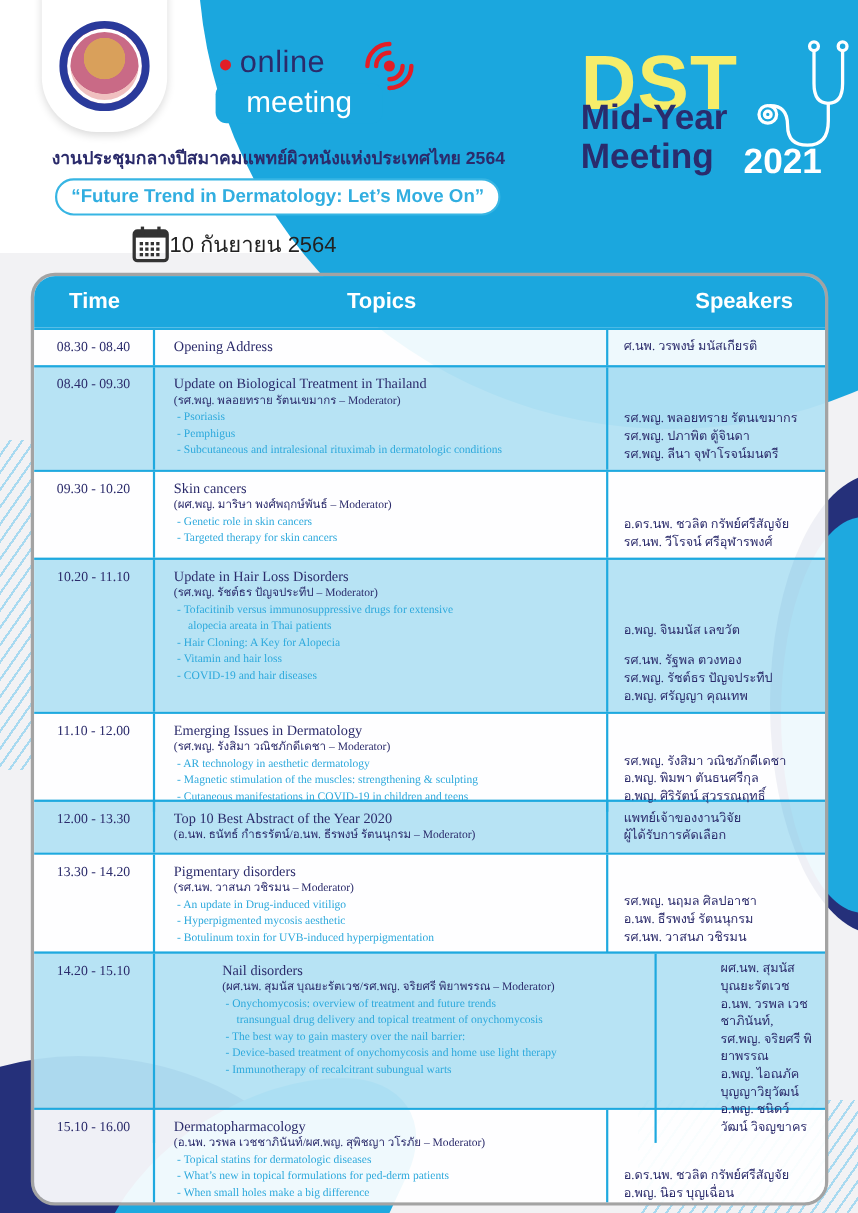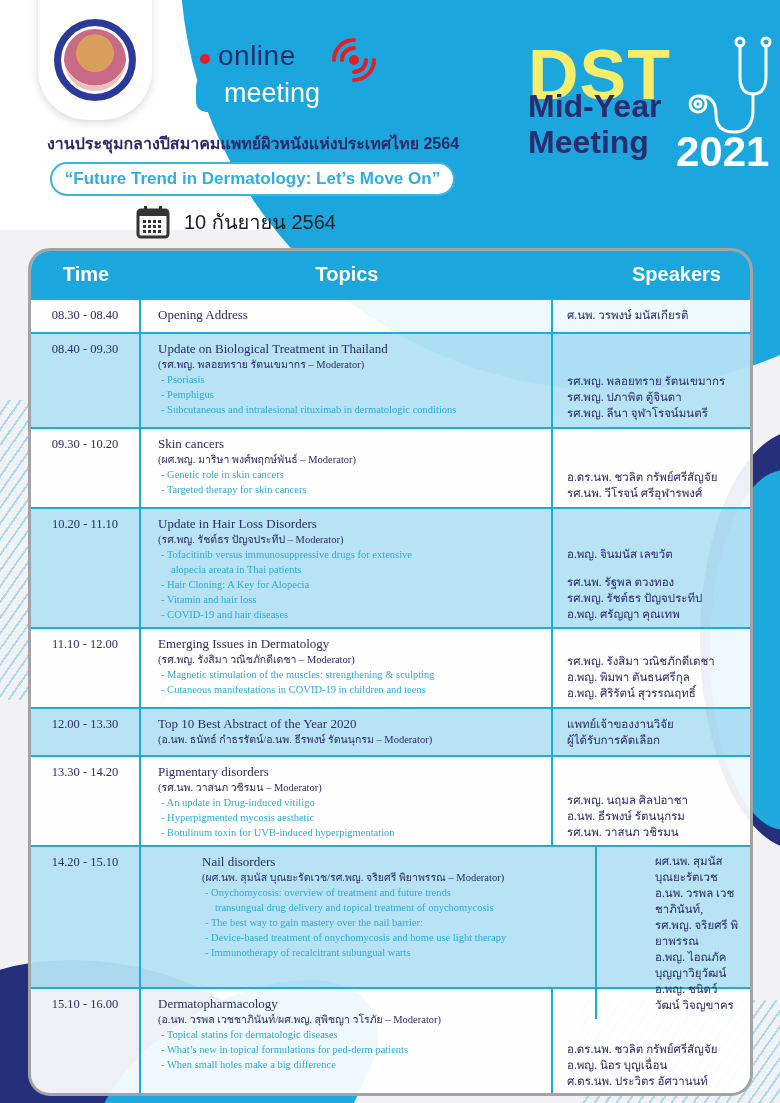--- a/index.html
+++ b/index.html
@@ -24,27 +24,27 @@
   .logo-seal { width: 82px; height: 82px; border-radius: 50%; border: 7px solid #2a3a9b; background: radial-gradient(circle at 50% 40%, #d9a05b 0 35%, #c96a86 36% 60%, #f0c0c0 61%); box-shadow: inset 0 0 0 3px #fff; margin-top: 10px; }
 
   .online-wrap { position: absolute; left: 196px; top: 38px; width: 200px; height: 70px; }
   .online-dot { position: absolute; left: 4px; top: 16px; width: 10px; height: 10px; border-radius: 50%; background: #e21e26; }
   .online-text { position: absolute; left: 22px; top: 2px; font-size: 28px; color: #2b2b6b; letter-spacing: 0.5px; }
   .meeting-pill { position: absolute; left: 0; top: 38px; width: 152px; height: 36px; border-radius: 10px; background: #1ba7de; color: #fff; font-size: 27px; text-align: center; line-height: 34px; }
   .signal-icon { position: absolute; left: 128px; top: -8px; width: 64px; height: 64px; }
 
   .thai-title { position: absolute; left: 28px; top: 131px; width: 450px; text-align: center; font-size: 16px; font-weight: bold; color: #2b2b6b; }
   .theme-pill { position: absolute; left: 50px; top: 162px; width: 405px; height: 34px; border: 2px solid #37b5e3; border-radius: 17px; text-align: center; line-height: 30px; font-size: 17px; font-weight: bold; color: #31aee0; background: #fff; }
-  .date-row { position: absolute; left: 136px; top: 202px; height: 40px; display: flex; align-items: center; gap: 14px; }
+  .date-row { position: absolute; left: 120px; top: 202px; height: 40px; display: flex; align-items: center; }
   .date-text { font-size: 20px; color: #222; }
 
   .dst-block { position: absolute; left: 528px; top: 20px; width: 250px; height: 150px; }
   .dst-text { position: absolute; left: 0; top: 15px; font-size: 70px; font-weight: bold; color: #f6ed6a; letter-spacing: 1px; }
   .midyear { position: absolute; left: 0; top: 68px; font-size: 32px; font-weight: bold; color: #2a2c6d; line-height: 36px; }
-  .year { position: absolute; left: 148px; top: 108px; font-size: 42px; font-weight: bold; color: #ffffff; }
+  .year { position: absolute; left: 148px; top: 108px; font-size: 32px; font-weight: bold; color: #ffffff; }
   .stetho { position: absolute; left: 160px; top: 8px; width: 90px; height: 110px; }
 
   .schedule { position: absolute; left: 28px; top: 248px; width: 725px; height: 848px; border: 3px solid #a3a3a3; border-radius: 22px; overflow: hidden; background: rgba(255,255,255,0.6); }
   .sched-head { height: 47px; background: #1ba7de; display: grid; grid-template-columns: 110px 412px 1fr; color: #fff; font-size: 20px; font-weight: bold; align-items: center; }
   .sched-head div { text-align: center; }
   .sched-head .h-speakers { padding-left: 50px; }
   .row { display: grid; grid-template-columns: 110px 412px 1fr; border-top: 2px solid #1ea9df; }
   .row.white { background: rgba(255,255,255,0.82); }
   .row.blue { background: rgba(173,223,243,0.88); }
   .cell { padding: 6px 8px; font-size: 12.5px; color: #2b2b6b; font-family: Liberation Serif, serif; }
@@ -172,21 +172,21 @@
             <div class="t-title">Skin cancers</div>
             <div class="t-mod">(ผศ.พญ. มาริษา พงศ์พฤกษ์พันธ์ – Moderator)</div>
             <div class="t-sub">- Genetic role in skin cancers</div>
             <div class="t-sub">- Targeted therapy for skin cancers</div>
           </div>
           <div class="cell cell-speak" style="">
             <div>อ.ดร.นพ. ชวลิต กรัพย์ศรีสัญจัย</div>
             <div>รศ.นพ. วีโรจน์ ศรีอุฬารพงศ์</div>
           </div>
         </div>
-        <div class="row blue" style="height: 120px;">
+        <div class="row blue" style="height: 140px;">
           <div class="cell cell-time">10.20 - 11.10</div>
           <div class="cell cell-topic">
             <div class="t-title">Update in Hair Loss Disorders</div>
             <div class="t-mod">(รศ.พญ. รัชต์ธร ปัญจประทีป – Moderator)</div>
             <div class="t-sub">- Tofacitinib versus immunosuppressive drugs for extensive</div>
             <div class="t-sub cont">alopecia areata in Thai patients</div>
             <div class="t-sub">- Hair Cloning: A Key for Alopecia</div>
             <div class="t-sub">- Vitamin and hair loss</div>
             <div class="t-sub">- COVID-19 and hair diseases</div>
           </div>
@@ -196,20 +196,21 @@
             <div>รศ.นพ. รัฐพล ตวงทอง</div>
             <div>รศ.พญ. รัชต์ธร ปัญจประทีป</div>
             <div>อ.พญ. ศรัญญา คุณเทพ</div>
           </div>
         </div>
         <div class="row white" style="height: 80px;">
           <div class="cell cell-time">11.10 - 12.00</div>
           <div class="cell cell-topic">
             <div class="t-title">Emerging Issues in Dermatology</div>
             <div class="t-mod">(รศ.พญ. รังสิมา วณิชภักดีเดชา – Moderator)</div>
+            <div class="t-sub">- AR technology in aesthetic dermatology</div>
             <div class="t-sub">- Magnetic stimulation of the muscles: strengthening &amp; sculpting</div>
             <div class="t-sub">- Cutaneous manifestations in COVID-19 in children and teens</div>
           </div>
           <div class="cell cell-speak" style="">
             <div>รศ.พญ. รังสิมา วณิชภักดีเดชา</div>
             <div>อ.พญ. พิมพา ตันธนศรีกุล</div>
             <div>อ.พญ. ศิริรัตน์ สุวรรณฤทธิ์</div>
           </div>
         </div>
         <div class="row blue" style="height: 48px;">

